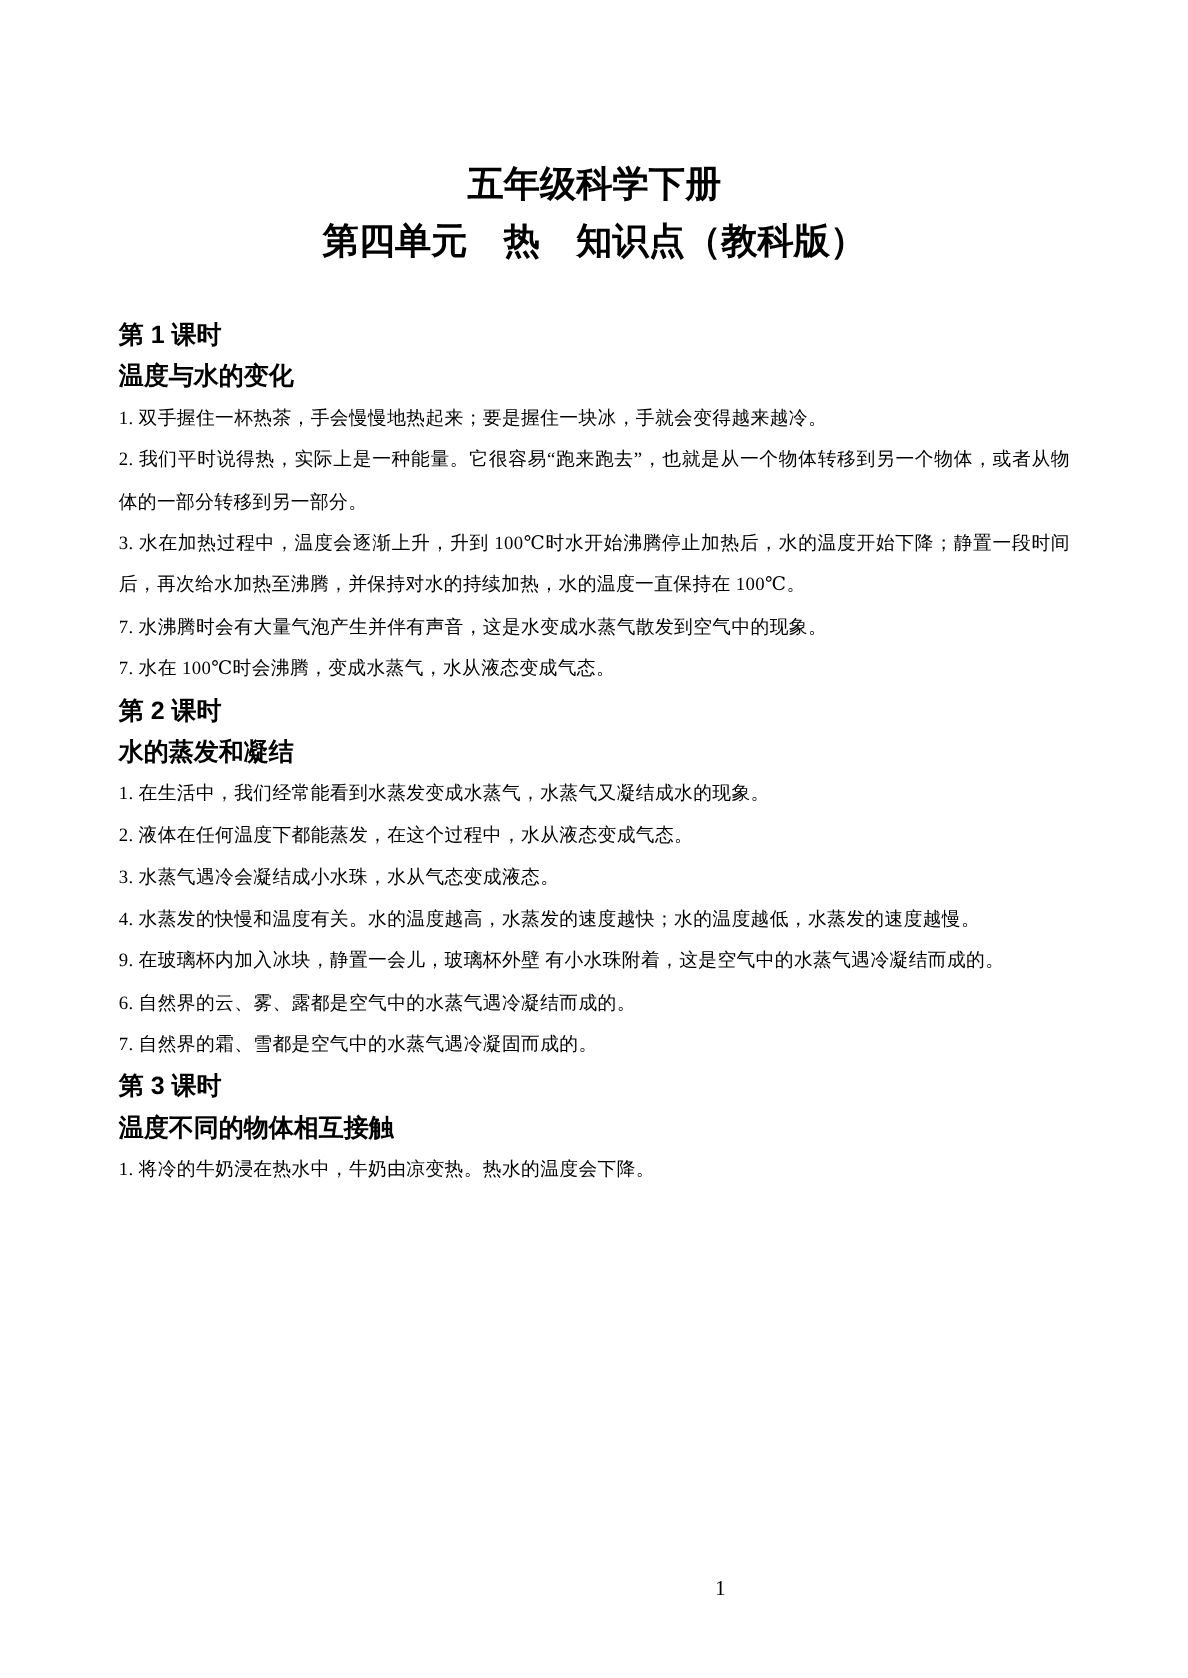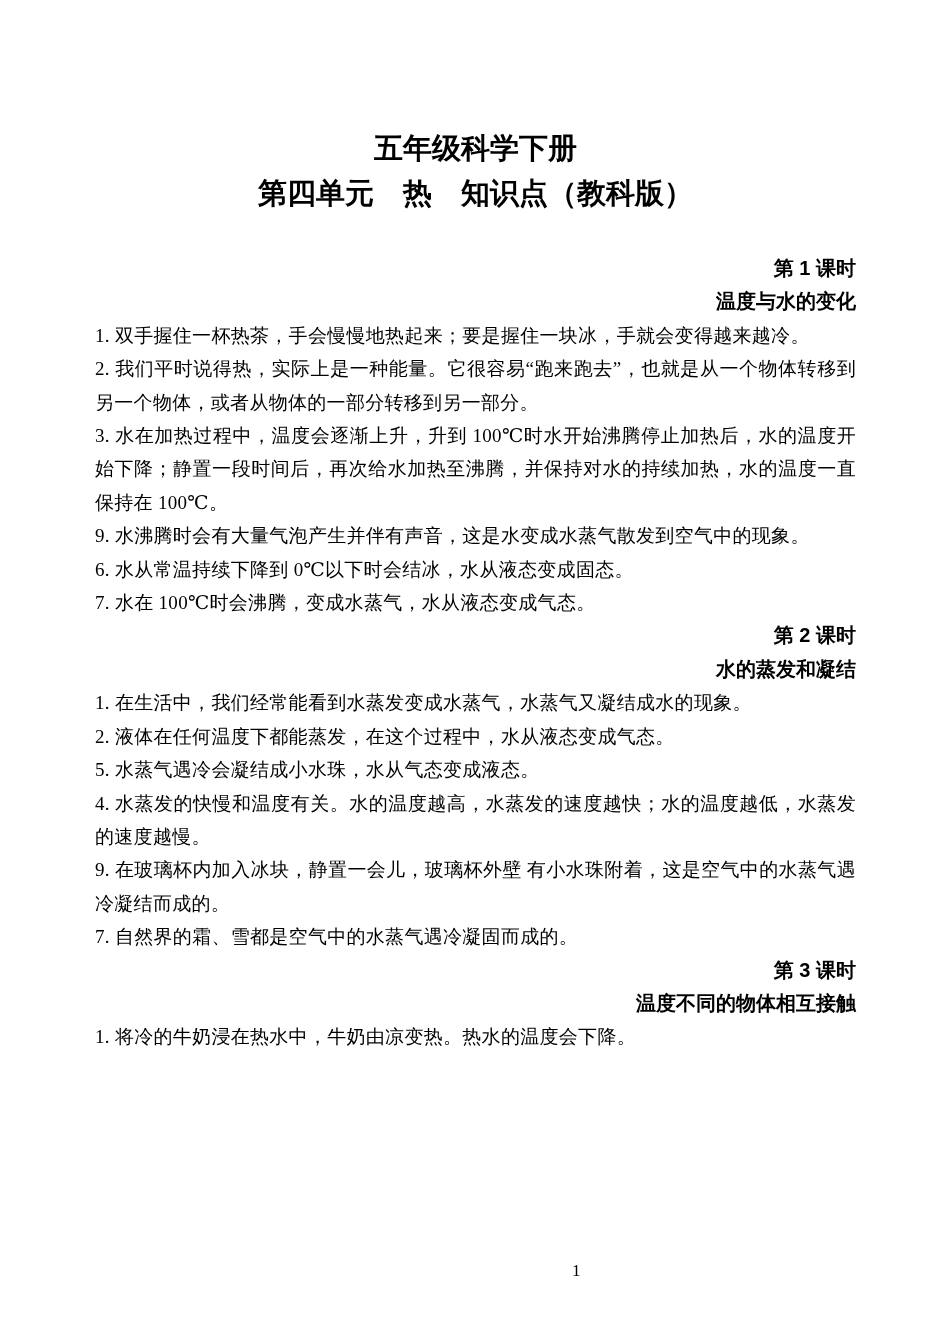--- a/index.html
+++ b/index.html
@@ -24,29 +24,29 @@
     text-align: center;
     font-weight: bold;
     font-size: 29px;
     line-height: 45px;
     font-family: "Liberation Serif", "DejaVu Serif", serif;
     white-space: pre;
   }
   .section-first  { margin-top: 36px; }
   .section-next   { }
   .lesson-heading, .lesson-title {
-    text-align: right;
+    text-align: left;
     font-weight: bold;
     font-size: 20px;
     line-height: 33.4px;
     font-family: "Liberation Sans", "DejaVu Sans", sans-serif;
   }
   .para {
     margin: 0;
-    font-size: 19px;
+    font-size: 15px;
     line-height: 33.4px;
     text-align: justify;
     text-justify: inter-ideograph;
     letter-spacing: 0.3px;
   }
   .page-number {
     position: absolute;
     left: 572px;
     top: 1261px;
     font-size: 17px;
@@ -61,33 +61,33 @@
 
   <div class="doc-title">五年级科学下册</div>
   <div class="doc-subtitle">第四单元　热　知识点（教科版）</div>
 
   <div class="section-first">
     <div class="lesson-heading">第 1 课时</div>
     <div class="lesson-title">温度与水的变化</div>
     <p class="para">1. 双手握住一杯热茶，手会慢慢地热起来；要是握住一块冰，手就会变得越来越冷。</p>
     <p class="para">2. 我们平时说得热，实际上是一种能量。它很容易“跑来跑去”，也就是从一个物体转移到另一个物体，或者从物体的一部分转移到另一部分。</p>
     <p class="para">3. 水在加热过程中，温度会逐渐上升，升到 100℃时水开始沸腾停止加热后，水的温度开始下降；静置一段时间后，再次给水加热至沸腾，并保持对水的持续加热，水的温度一直保持在 100℃。</p>
-    <p class="para">9. 水沸腾时会有大量气泡产生并伴有声音，这是水变成水蒸气散发到空气中的现象。</p>
-    <p class="para">6. 水从常温持续下降到 0℃以下时会结冰，水从液态变成固态。</p>
+    <p class="para">7. 水沸腾时会有大量气泡产生并伴有声音，这是水变成水蒸气散发到空气中的现象。</p>
     <p class="para">7. 水在 100℃时会沸腾，变成水蒸气，水从液态变成气态。</p>
   </div>
 
   <div class="section-next">
     <div class="lesson-heading">第 2 课时</div>
     <div class="lesson-title">水的蒸发和凝结</div>
     <p class="para">1. 在生活中，我们经常能看到水蒸发变成水蒸气，水蒸气又凝结成水的现象。</p>
     <p class="para">2. 液体在任何温度下都能蒸发，在这个过程中，水从液态变成气态。</p>
-    <p class="para">5. 水蒸气遇冷会凝结成小水珠，水从气态变成液态。</p>
+    <p class="para">3. 水蒸气遇冷会凝结成小水珠，水从气态变成液态。</p>
     <p class="para">4. 水蒸发的快慢和温度有关。水的温度越高，水蒸发的速度越快；水的温度越低，水蒸发的速度越慢。</p>
     <p class="para">9. 在玻璃杯内加入冰块，静置一会儿，玻璃杯外壁 有小水珠附着，这是空气中的水蒸气遇冷凝结而成的。</p>
+    <p class="para">6. 自然界的云、雾、露都是空气中的水蒸气遇冷凝结而成的。</p>
     <p class="para">7. 自然界的霜、雪都是空气中的水蒸气遇冷凝固而成的。</p>
   </div>
 
   <div class="section-next">
     <div class="lesson-heading">第 3 课时</div>
     <div class="lesson-title">温度不同的物体相互接触</div>
     <p class="para">1. 将冷的牛奶浸在热水中，牛奶由凉变热。热水的温度会下降。</p>
   </div>
 
   <div class="page-number">1</div>

